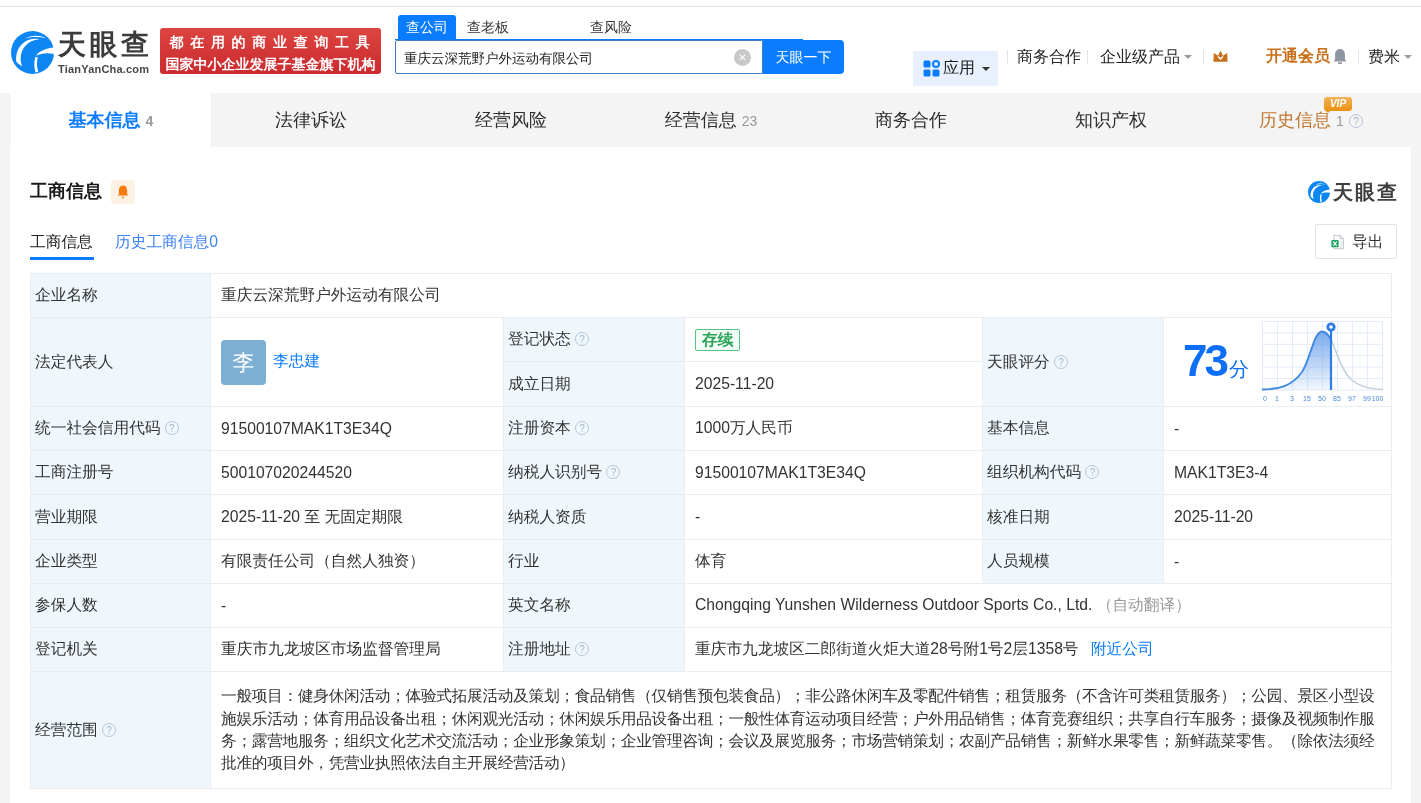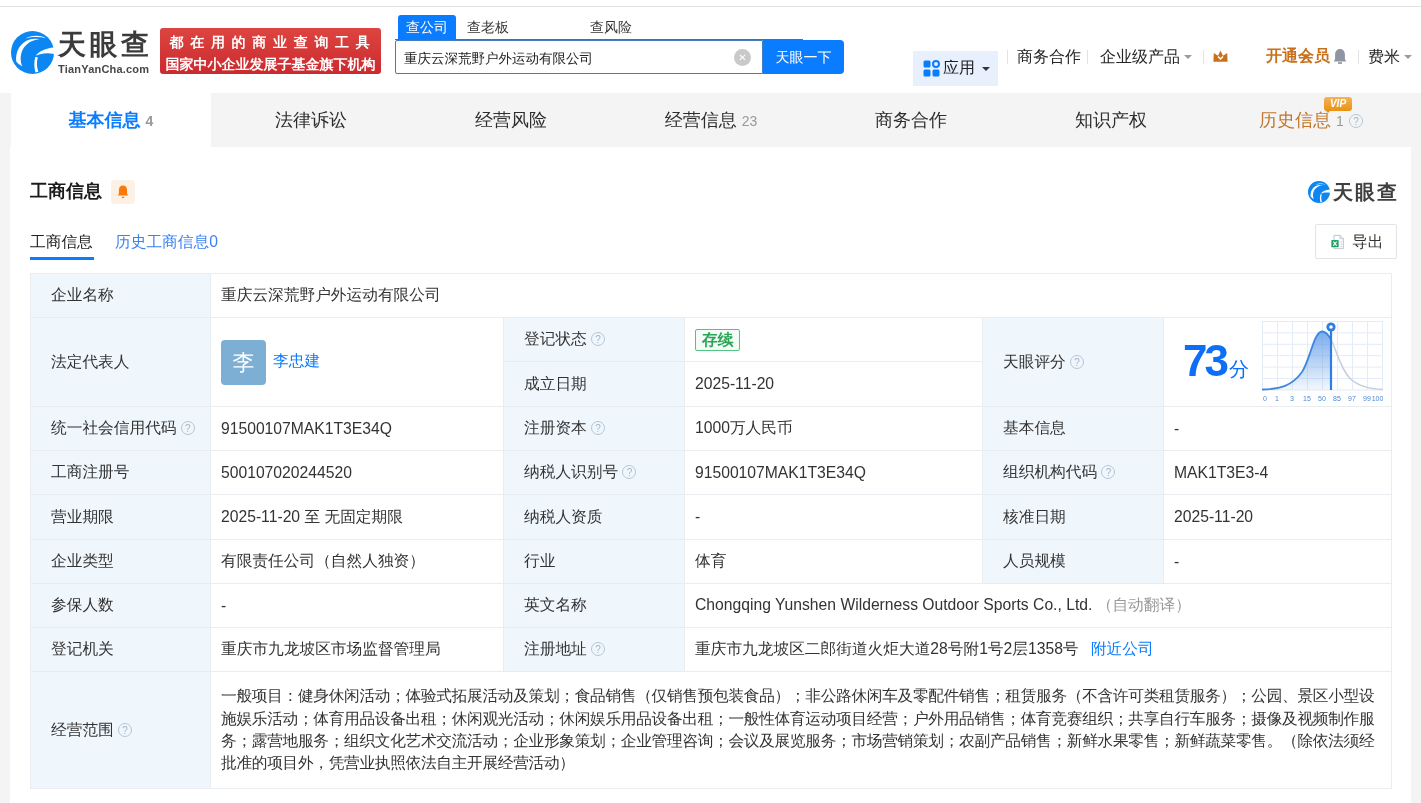--- a/index.html
+++ b/index.html
@@ -55,21 +55,21 @@
 #minilogo .mt { position:absolute; left:25px; top:1px; font-size:20px; line-height:20px; font-weight:bold; color:#3f3f3f; letter-spacing:2px; width:90px; }
 #exportbtn { position:absolute; left:1315px; top:224px; width:82px; height:35px; border:1px solid #e0e4e9; border-radius:2px; background:#fff; }
 #exportbtn .et { position:absolute; left:36px; top:9px; font-size:15.7px; line-height:16px; color:#333; }
 #subtab1 { position:absolute; left:30px; top:234px; font-size:15.7px; line-height:16px; color:#222; }
 #subtab2 { position:absolute; left:115px; top:234px; font-size:15.7px; line-height:16px; color:#3b82f6; }
 #subline { position:absolute; left:30px; top:257px; width:64px; height:3px; background:#0a7cff; }
 
 
 #tbl { position:absolute; left:30px; top:273px; width:1361px; border-collapse:collapse; table-layout:fixed; font-size:15.7px; color:#333; }
 #tbl td { border:1px solid #e9edf2; padding:0 0 0 10px; height:44px; }
-#tbl td.lbl { background:#f0f7fc; padding-left:20px; }
+#tbl td.lbl { background:#f0f7fc; padding-left:4px; }
 #tbl td.rng { height:117px; padding:9px 4px 9px 10px; line-height:22.4px; vertical-align:middle; letter-spacing:-0.31px; }
 .tag { display:inline-block; border:1px solid #55c383; color:#2aa558; background:#f3fcf6; border-radius:2px; font-size:15.7px; padding:0px 6px; line-height:20px;font-weight:bold; }
 .blue { color:#0a7cff; text-decoration:none; }
 .grey { color:#999; }
 #avatar { display:inline-block; width:45px; height:45px; background:#7dafd5; border-radius:4px; color:#fff; font-size:22px; text-align:center; line-height:45px; vertical-align:middle; }
 #scorecell { position:relative; }
 #score73 { position:absolute; left:19px; top:21px; font-size:44px; line-height:44px; letter-spacing:-3px; font-weight:bold; color:#0d6ef7; }
 #score73 .fen { font-size:20px; font-weight:normal; letter-spacing:0; margin-left:3px; }
 #chart { position:absolute; left:98px; top:2px; }
 </style>

